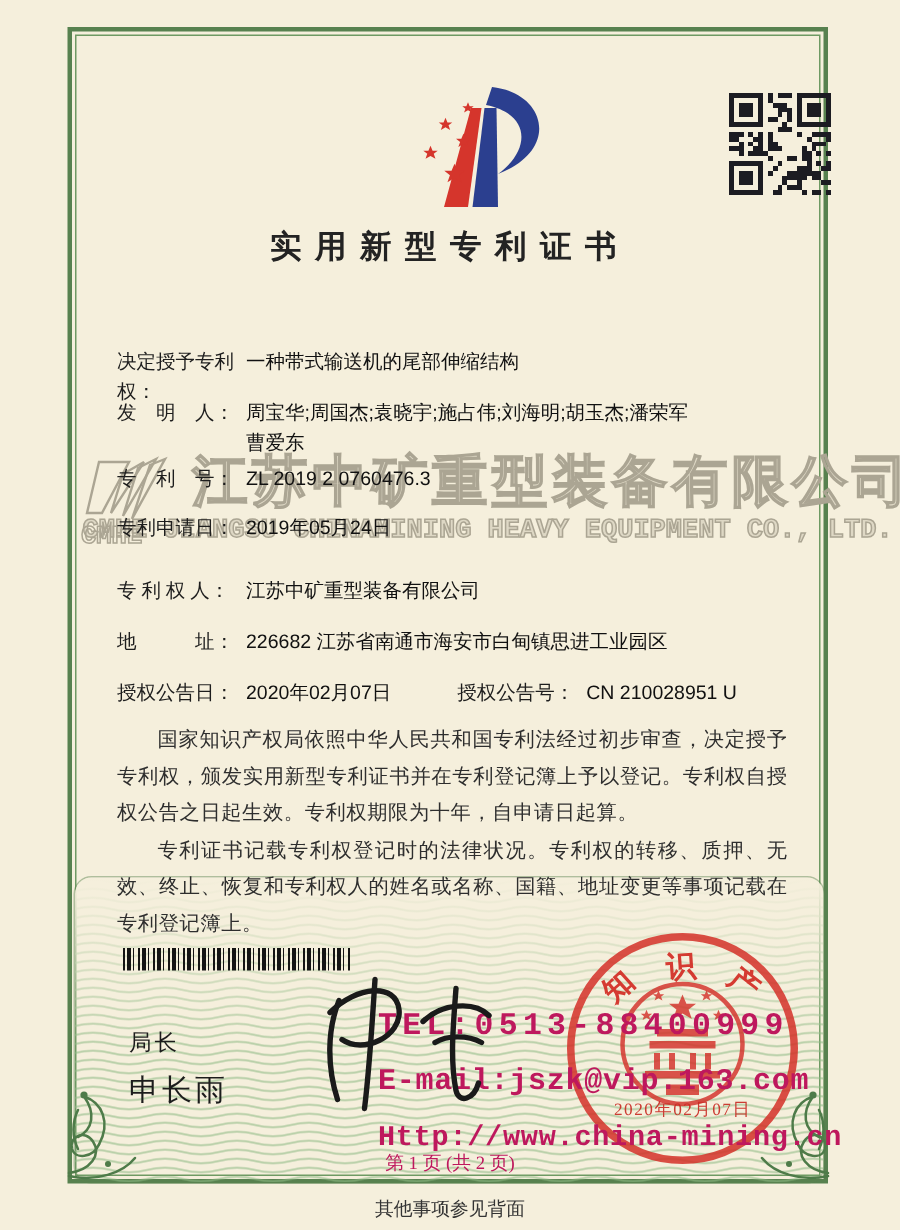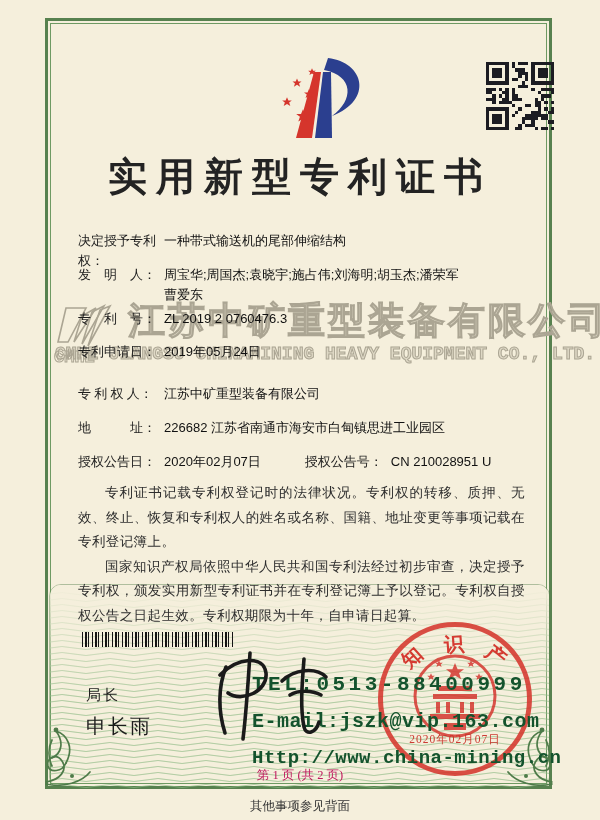--- a/index.html
+++ b/index.html
@@ -7,21 +7,21 @@
         font-family:"Liberation Serif","DejaVu Serif",serif;color:#222;}
   
   .frame{position:absolute;left:45px;top:18px;width:501px;height:765px;
          border:3px solid #57814f;}
   .frame-inner{position:absolute;inset:2px;border:1px solid #6e9a63;}
   
   .cert-no{position:absolute;left:73px;top:57px;font-size:13px;color:#3a3a3a;letter-spacing:1.5px;}
   .logo{position:absolute;left:252px;top:50px;width:124px;height:96px;}
   .qr{position:absolute;left:486px;top:62px;width:68px;height:68px;}
   .title{position:absolute;left:0;right:0;top:150px;text-align:center;
-         font-size:39px;font-weight:700;letter-spacing:9px;color:#232323;}
+         font-size:21px;font-weight:700;letter-spacing:9px;color:#232323;}
   
   .watermark{position:absolute;left:0;top:298px;width:600px;height:84px;pointer-events:none;}
   .wm-cn{position:absolute;left:128px;top:-2px;font-size:37px;letter-spacing:3px;white-space:nowrap;
          font-weight:700;color:rgba(168,163,146,0.30);-webkit-text-stroke:1px #aba593;}
   .wm-en{position:absolute;left:55px;top:46px;font-size:18px;white-space:nowrap;font-weight:700;
          font-family:"Liberation Mono","DejaVu Sans Mono",monospace;
          color:rgba(168,163,146,0.30);-webkit-text-stroke:1px #aba593;}
   .wm-logo{position:absolute;left:52px;top:4px;}
   
   .row{position:absolute;left:78px;font-size:13px;color:#1d1d1d;display:flex;line-height:20px;}
@@ -43,21 +43,21 @@
            #141414 3px 5.5px,transparent 5.5px 6.5px,#141414 6.5px 7.3px,transparent 7.3px 10px);}
   .director-label{position:absolute;left:86px;top:686px;font-size:15px;letter-spacing:2px;color:#1c1c1c;z-index:4;font-family:Liberation Serif, serif;}
   .director-name{position:absolute;left:86px;top:713px;font-size:20px;letter-spacing:2px;color:#1c1c1c;z-index:4;}
   .seal{position:absolute;left:378px;top:622px;width:154px;height:154px;z-index:3;}
   .seal-ring{position:absolute;inset:0;border:5px solid rgba(211,48,40,0.85);border-radius:50%;}
   .seal-char{position:absolute;font-size:20px;font-weight:700;color:rgba(211,48,40,0.95);z-index:2;}
   .seal-date{position:absolute;left:0;top:110px;width:100%;text-align:center;font-size:11.5px;
              color:rgba(200,40,32,0.9);letter-spacing:1px;z-index:2;}
   .contacts{position:absolute;left:252px;top:666px;z-index:5;
             font-family:"Liberation Mono","DejaVu Sans Mono",monospace;
-            font-weight:700;color:#14532d;}
+            font-weight:700;color:#be185d;}
   .contacts div{white-space:nowrap;}
   .c1{font-size:21px;letter-spacing:3.5px;line-height:37px;}
   .c2{font-size:20px;letter-spacing:0.5px;line-height:37px;}
   .c3{font-size:19px;letter-spacing:0.5px;line-height:37px;}
   .signature{position:absolute;left:198px;top:645px;z-index:6;}
   .page-footer{position:absolute;left:0;right:0;top:767px;text-align:center;font-size:12.5px;color:#be185d;z-index:4;}
   .back-note{position:absolute;left:0;right:0;top:798px;text-align:center;font-size:12.5px;color:#333;}
 </style>
 </head>
 <body>
@@ -293,22 +293,22 @@
   <div class="row" style="top:452px;">
     <span class="lab">授权公告日：</span>
     <span class="val">2020年02月07日</span>
     <span class="pair2">
       <span class="lab">授权公告号：</span>
       <span class="val">CN 210028951 U</span>
     </span>
   </div>
 
   <div class="body-text">
+    <p>国家知识产权局依照中华人民共和国专利法经过初步审查，决定授予专利权，颁发实用新型专利证书并在专利登记簿上予以登记。专利权自授权公告之日起生效。专利权期限为十年，自申请日起算。</p>
     <p>专利证书记载专利权登记时的法律状况。专利权的转移、质押、无效、终止、恢复和专利权人的姓名或名称、国籍、地址变更等事项记载在专利登记簿上。</p>
-    <p>国家知识产权局依照中华人民共和国专利法经过初步审查，决定授予专利权，颁发实用新型专利证书并在专利登记簿上予以登记。专利权自授权公告之日起生效。专利权期限为十年，自申请日起算。</p>
   </div>
 
   <div class="barcode"></div>
 
   <div class="director-label">局长</div>
   <div class="director-name">申长雨</div>
 
   <div class="seal">
     <div class="seal-ring"></div>
     <span class="seal-char" style="left:24px;top:22px;transform:rotate(-42deg);">知</span>

